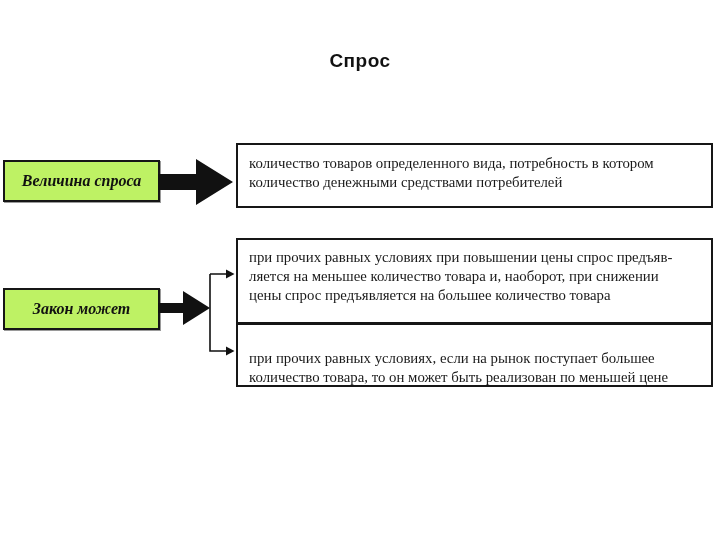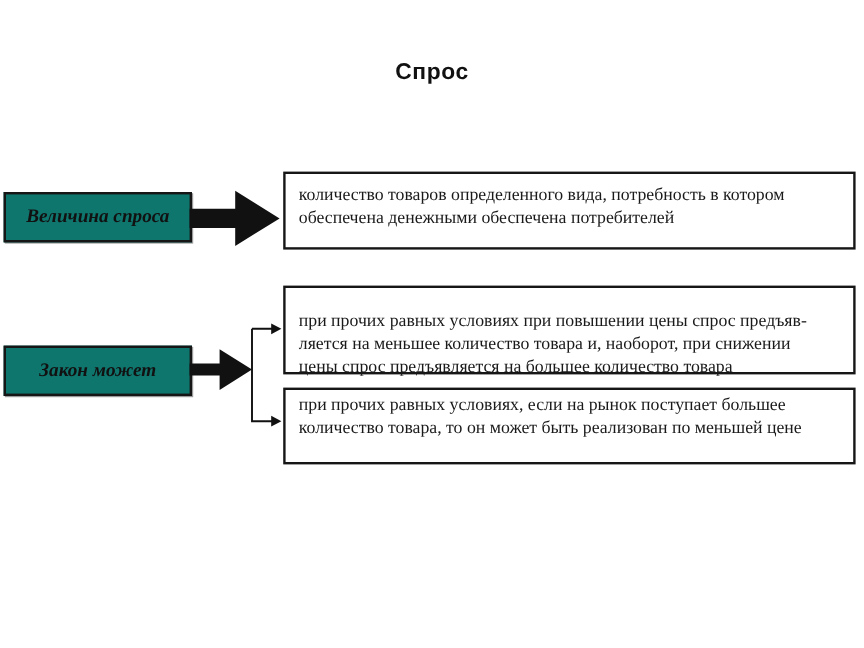--- a/index.html
+++ b/index.html
@@ -27,21 +27,21 @@
     font-size: 19px;
     letter-spacing: 0.5px;
     color: #111111;
   }
   .lbox {
     position: absolute;
     left: 3px;
     width: 157px;
     height: 42px;
     box-sizing: border-box;
-    background: #0f766e;
+    background: #bef264;
     border: 2px solid #161616;
     display: flex;
     align-items: center;
     justify-content: center;
     font-family: "Liberation Serif", serif;
     font-style: italic;
     font-weight: bold;
     font-size: 16px;
     color: #111111;
     box-shadow: 1px 1px 0 #9a9a9a;
@@ -56,22 +56,22 @@
     background: #ffffff;
     border: 2px solid #161616;
     font-family: "Liberation Serif", serif;
     font-size: 14.8px;
     line-height: 19px;
     color: #1a1a1a;
     white-space: pre-line;
     padding: 9px 6px 0 11px;
   }
   .rbox.def1 { top: 143px; height: 65px; }
-  .rbox.def2 { top: 238px; height: 74px; padding-top: 19px; }
-  .rbox.def3 { top: 323px; height: 64px; padding-top: 4px; }
+  .rbox.def2 { top: 238px; height: 86px; padding-top: 8px; }
+  .rbox.def3 { top: 323px; height: 64px; padding-top: 24px; }
   .connector-layer {
     position: absolute;
     top: 0;
     left: 0;
     width: 720px;
     height: 540px;
     pointer-events: none;
   }
 </style>
 </head>
@@ -83,21 +83,21 @@
 
   <div class="lbox box1">
     <span>Величина спроса</span>
   </div>
 
   <div class="lbox box2">
     <span>Закон может</span>
   </div>
 
   <div class="rbox def1">количество товаров определенного вида, потребность в котором
-обеспечена денежными обеспечена потребителей</div>
+количество денежными средствами потребителей</div>
 
   <div class="rbox def2">при прочих равных условиях при повышении цены спрос предъяв-
 ляется на меньшее количество товара и, наоборот, при снижении
 цены спрос предъявляется на большее количество товара</div>
 
   <div class="rbox def3">при прочих равных условиях, если на рынок поступает большее
 количество товара, то он может быть реализован по меньшей цене</div>
 
   <svg class="connector-layer" viewBox="0 0 720 540">
     <polygon points="158,174 196,174 196,159 233,182 196,205 196,190 158,190" fill="#111111"></polygon>

